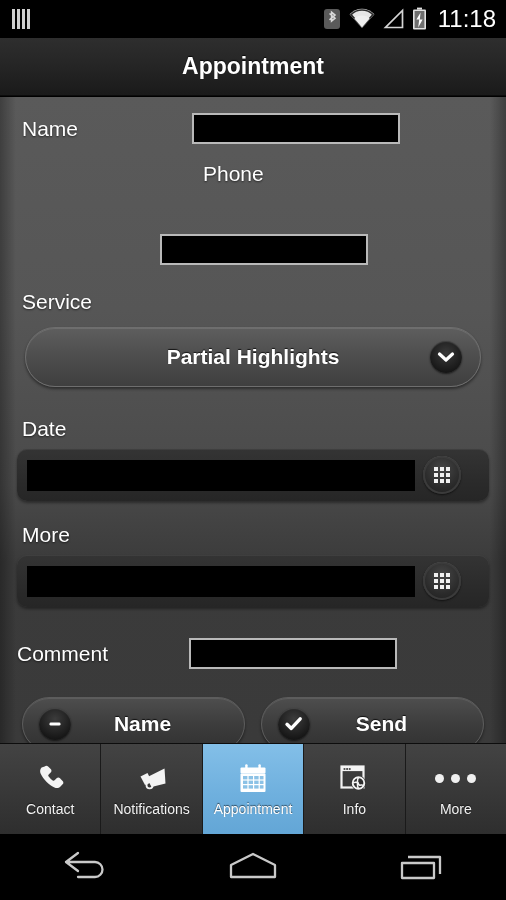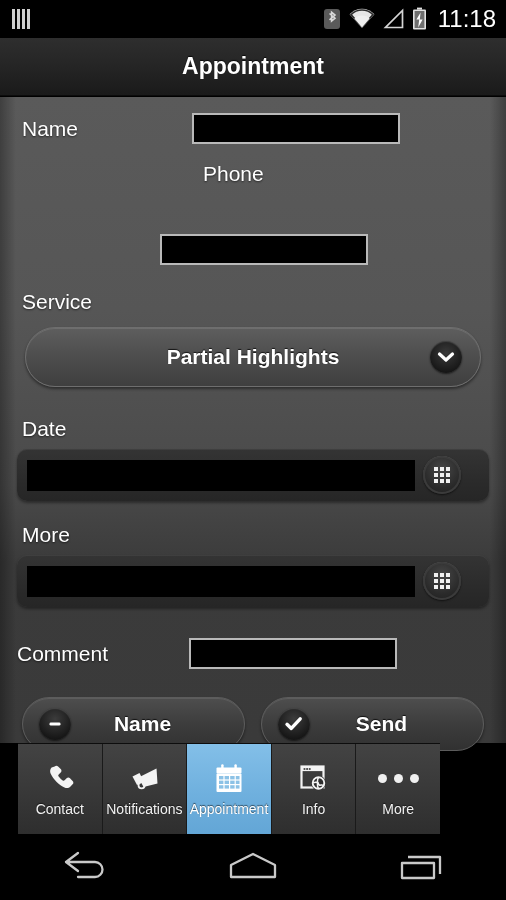--- a/index.html
+++ b/index.html
@@ -163,25 +163,24 @@
   .abtn .al {
     flex: 1; text-align: center;
     color: #fff; font-size: 21px; font-weight: bold;
     text-shadow: 0 -1px 1px rgba(0,0,0,.75);
     padding-right: 30px;
   }
 
   
   #tabbar {
     position: absolute; top: 743px; left: 0;
-    width: 422px; height: 91px;
+    width: 506px; height: 91px;
     background: #fef9c3;
     display: flex;
     border-top: 1px solid #0d0d0d;
-    margin-left: 18px;
   }
   .tab {
     flex: 1;
     background: linear-gradient(to bottom, #434343 0%, #3a3a3a 45%, #2e2e2e 100%);
     border-right: 1px solid #1a1a1a;
     display: flex; flex-direction: column;
     align-items: center; justify-content: center;
     gap: 5px;
     position: relative;
   }

